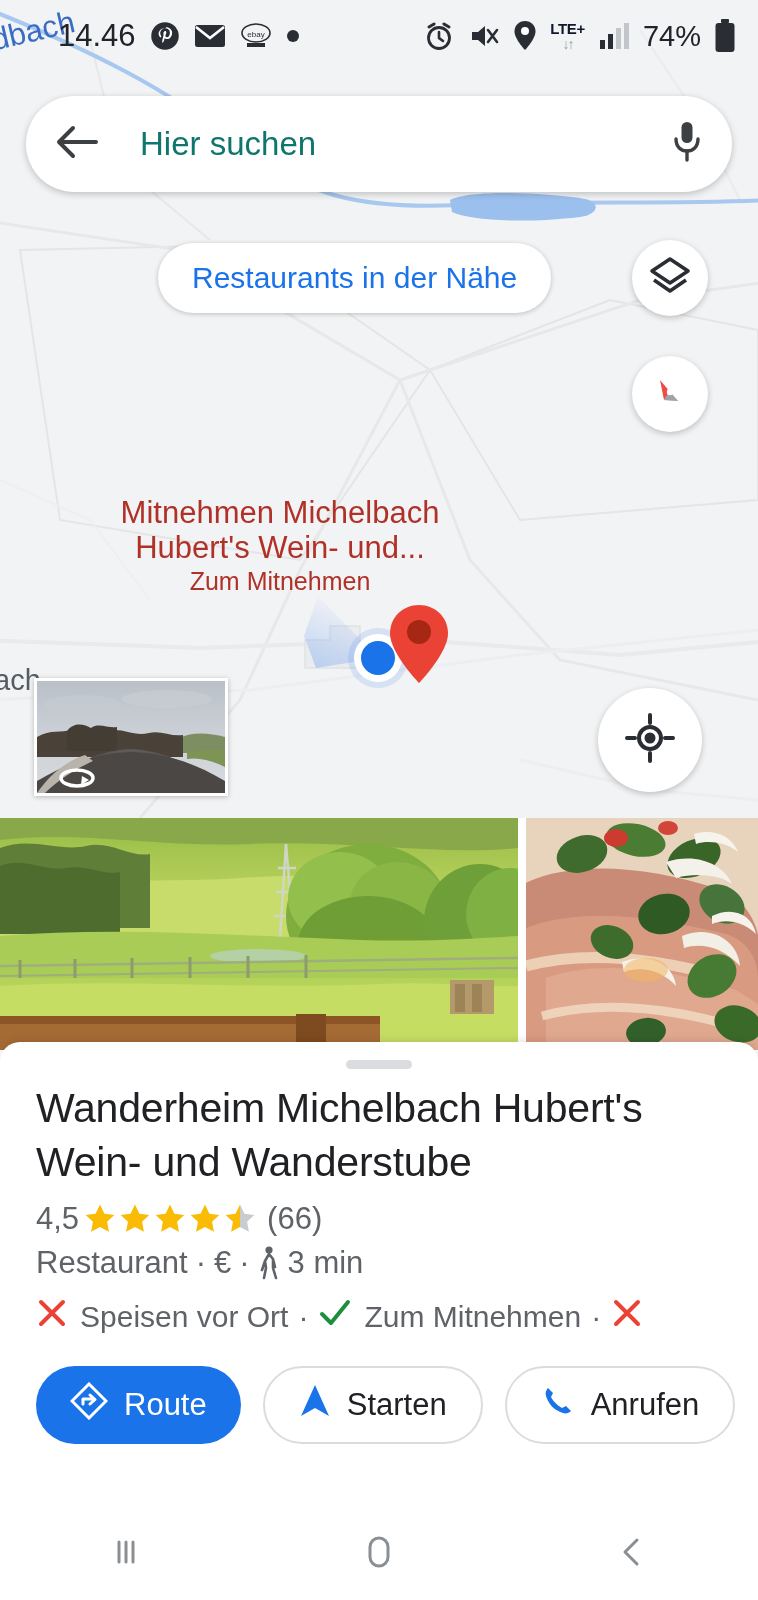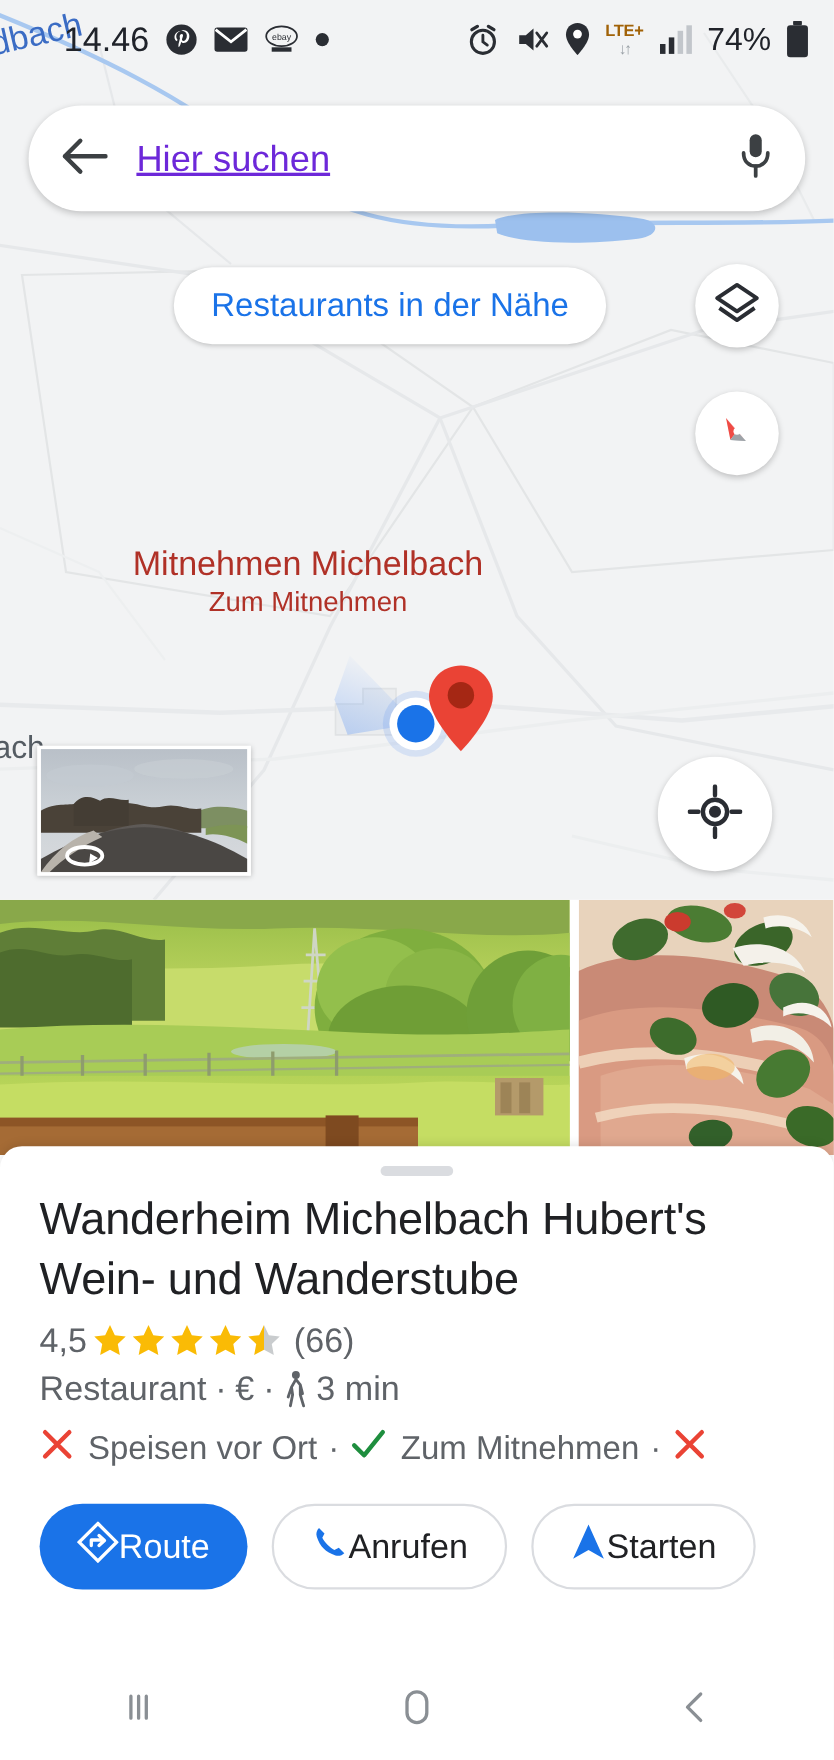--- a/index.html
+++ b/index.html
@@ -24,31 +24,31 @@
     position: absolute; left: 0; top: 0; width: 758px; height: 72px;
     display: flex; align-items: center; z-index: 40;
     padding: 0 22px;
   }
   .sb-left { display: flex; align-items: center; gap: 14px; }
   .sb-time { font-size: 31px; color: #20232a; letter-spacing: 0px; font-weight: 400; padding-left: 36px; }
   .sb-ic { display:inline-flex; align-items:center; justify-content:center; }
   .sb-right { margin-left: auto; display: flex; align-items: center; gap: 13px; }
   .sb-batt { font-size: 29px; color: #20232a; }
   .lte-wrap { display:flex; flex-direction:column; align-items:center; line-height:1; }
-  .lte-txt { font-size: 15px; color:#a16207; font-weight:600; letter-spacing:-0.3px;}
+  .lte-txt { font-size: 15px; color:#0f172a; font-weight:600; letter-spacing:-0.3px;}
   .lte-arrows { font-size: 14px; color:#9aa0a6; letter-spacing:-2px; margin-top:1px;}
 
   
   .searchbar {
     position: absolute; left: 26px; top: 96px; width: 706px; height: 96px;
     background: #ffffff; border-radius: 48px;
     box-shadow: 0 2px 7px rgba(0,0,0,0.22);
     display: flex; align-items: center; padding: 0 30px; z-index: 30;
   }
-  .search-input-txt { flex: 1; font-size: 33px; color: #6d28d9; margin-left: 26px; text-decoration: underline; }
+  .search-input-txt { flex: 1; font-size: 33px; color: #0f766e; margin-left: 42px; }
 
   
   .chip {
     position: absolute; left: 158px; top: 243px; height: 70px;
     background: #fff; border-radius: 36px;
     box-shadow: 0 1px 5px rgba(0,0,0,0.22);
     display: flex; align-items: center; padding: 16px 34px; z-index: 25;
   }
   .chip span { font-size: 30px; color: #1a73e8; font-weight: 500; white-space: nowrap; }
 
@@ -117,21 +117,21 @@
 
   .meta-row { display: flex; align-items: center; margin-top: 8px; font-size: 31px; color: #5f6368; gap: 8px;}
   .dot-sep { color: #5f6368; }
 
   .attrs-row { display: flex; align-items: center; margin-top: 16px; font-size: 30px; color: #5f6368; gap: 10px; white-space: nowrap; }
   .attr { display: flex; align-items: center; gap: 12px; }
 
   .btn-row { display: flex; align-items: center; gap: 22px; margin-top: 30px; }
   .btn {
     height: 78px; border-radius: 40px; display: flex; align-items: center;
-    justify-content: center; padding: 0 34px; font-size: 31px;
+    justify-content: center; gap: 16px; padding: 0 34px; font-size: 31px;
   }
   .btn-primary { background: #1a73e8; color: #ffffff; font-weight: 500; }
   .btn-outline { background: #ffffff; color: #202124; border: 2px solid #dadce0; }
 
   
   .navbar {
     position: absolute; left: 0; bottom: 0; width: 758px; height: 92px;
     background: #ffffff; display: flex; align-items: center; z-index: 40;
   }
   .nav-btn { flex: 1; display: flex; align-items: center; justify-content: center; }
@@ -178,20 +178,21 @@
       <circle cx="378" cy="658" r="17" fill="#1a73e8"></circle>
     </svg>
 
     <svg style="position:absolute;left:388px;top:603px;width:62px;height:82px;z-index:14;" viewBox="0 0 62 82">
       <path d="M31 2 C14.5 2 2 14.5 2 30.5 C2 50 31 80 31 80 C31 80 60 50 60 30.5 C60 14.5 47.5 2 31 2 Z" fill="#ea4335"></path>
       <circle cx="31" cy="29" r="12" fill="#a52714"></circle>
     </svg>
 
     <div class="map-label">
       <div class="l1">Mitnehmen Michelbach</div>
+      <div class="l2">Hubert's Wein-  und...</div>
       <div class="l3">Zum Mitnehmen</div>
     </div>
 
     <div class="map-text-left">ach</div>
     <div class="map-text-waldbach">ldbach</div>
 
     <div class="sv-thumb">
       <svg viewBox="0 0 188 112" style="width:100%;height:100%;display:block;">
         <defs>
           <linearGradient id="sky" x1="0" y1="0" x2="0" y2="1">
@@ -518,34 +519,34 @@
           <span>
             <svg width="38" height="38" viewBox="0 0 38 38">
                 <path d="M19 2 L36 19 L19 36 L2 19 Z" fill="none" stroke="#ffffff" stroke-width="3"></path>
                 <path d="M13 22 L13 17 L23 17 M20 13 L25 17.5 L20 22" fill="none" stroke="#ffffff" stroke-width="3" stroke-linecap="round" stroke-linejoin="round"></path>
               </svg>
           </span>
           <span>Route</span>
         </div>
         <div class="btn btn-outline">
           <span>
+            <svg width="32" height="36" viewBox="0 0 32 36">
+                <path d="M16 2 L30 33 L16 25 L2 33 Z" fill="#1a73e8"></path>
+              </svg>
+          </span>
+          <span>Starten</span>
+        </div>
+        <div class="btn btn-outline">
+          <span>
             <svg width="34" height="34" viewBox="0 0 34 34">
                 <path d="M7 4 C5 6 4 9 5 12 C8 21 13 26 22 29 C25 30 28 29 30 27 L25 22 L21 24 C17 22 12 17 10 13 L12 9 Z" fill="#1a73e8"></path>
               </svg>
           </span>
           <span>Anrufen</span>
         </div>
-        <div class="btn btn-outline">
-          <span>
-            <svg width="32" height="36" viewBox="0 0 32 36">
-                <path d="M16 2 L30 33 L16 25 L2 33 Z" fill="#1a73e8"></path>
-              </svg>
-          </span>
-          <span>Starten</span>
-        </div>
       </div>
     </div>
   </div>
 
   <div class="navbar">
     <div class="nav-btn">
       <span>
         <svg width="40" height="40" viewBox="0 0 40 40">
             <path d="M13 10 L13 30 M20 10 L20 30 M27 10 L27 30" stroke="#8a8f94" stroke-width="3" stroke-linecap="round"></path>
           </svg>

